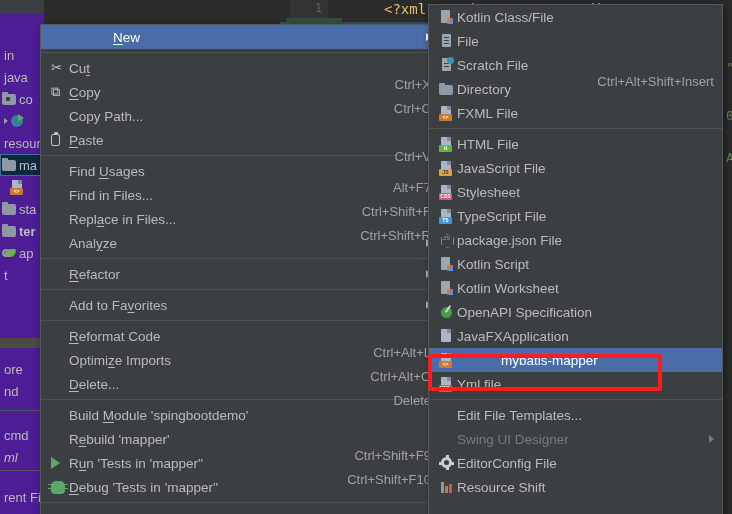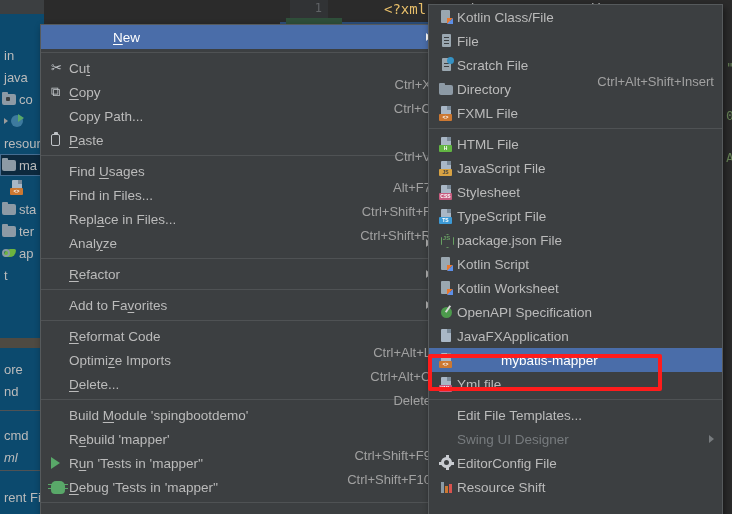--- a/index.html
+++ b/index.html
@@ -20,21 +20,21 @@
   .gutter-num{position:absolute;right:6px;top:1px;color:#606366;font-size:12px;font-family:"DejaVu Sans Mono",monospace;}
   .code-line{position:absolute;left:340px;top:1px;white-space:pre;font-family:"DejaVu Sans Mono",monospace;font-size:14px;}
   .tk-tag{color:#e8bf6a;margin-left:44px;}
   .tk-attr{color:#bababa;}
   .tk-str{color:#6a8759;}
   .code-frag{position:absolute;font-family:"DejaVu Sans Mono",monospace;font-size:13px;color:#6a8759;white-space:pre;}
   .blue-bar{position:absolute;left:280px;top:22px;width:160px;height:4px;background:#2d4f7c;}
   .green-bar{position:absolute;left:286px;top:18px;width:56px;height:7px;background:#2f4f3a;}
 
   
-  .tree{position:absolute;left:0;top:0;width:44px;height:514px;background:#0c4a6e;overflow:hidden;}
+  .tree{position:absolute;left:0;top:0;width:44px;height:514px;background:#4c1d95;overflow:hidden;}
   .tree-row{position:absolute;left:0;width:44px;height:22px;display:flex;align-items:center;white-space:nowrap;}
   .tree-row .t-label{color:#bbbbbb;font-size:13px;padding-left:2px;}
   .tree-row.sel{background:#0d293e;}
   .tree-row.sel-out{box-shadow:inset 0 0 0 1px #466d91;}
   .ico{width:15px;height:15px;flex:0 0 15px;position:relative;display:inline-block;}
   .arrow-r{width:0;height:0;border-left:4px solid #9b9b9b;border-top:3.5px solid transparent;border-bottom:3.5px solid transparent;margin-left:4px;}
   .topbar{position:absolute;left:0;top:0;width:44px;height:14px;background:#3c3f41;}
   .bot-strip{position:absolute;left:0;top:338px;width:44px;height:10px;background:#4e4a42;}
   .tree-sep{position:absolute;left:0;width:44px;height:1px;background:#4f5254;}
 
@@ -196,21 +196,21 @@
         </div>
         <div class="tree-row" style="top: 198px;">
           <span style="width: 2px; flex: 0 0 2px;"></span>
           <span style="display: inline-flex; align-items: center;">
             <span class="ico">
               <span class="folder sm" style="position:absolute;left:0;"></span>
             </span>
           </span>
           <span class="t-label">sta</span>
         </div>
-        <div class="tree-row" style="top: 220px;">
+        <div class="tree-row" style="top: 220px; font-weight: bold;">
           <span style="width: 2px; flex: 0 0 2px;"></span>
           <span style="display: inline-flex; align-items: center;">
             <span class="ico">
               <span class="folder sm" style="position:absolute;left:0;"></span>
             </span>
           </span>
           <span class="t-label">ter</span>
         </div>
         <div class="tree-row" style="top: 242px;">
           <span style="width: 2px; flex: 0 0 2px;"></span>

